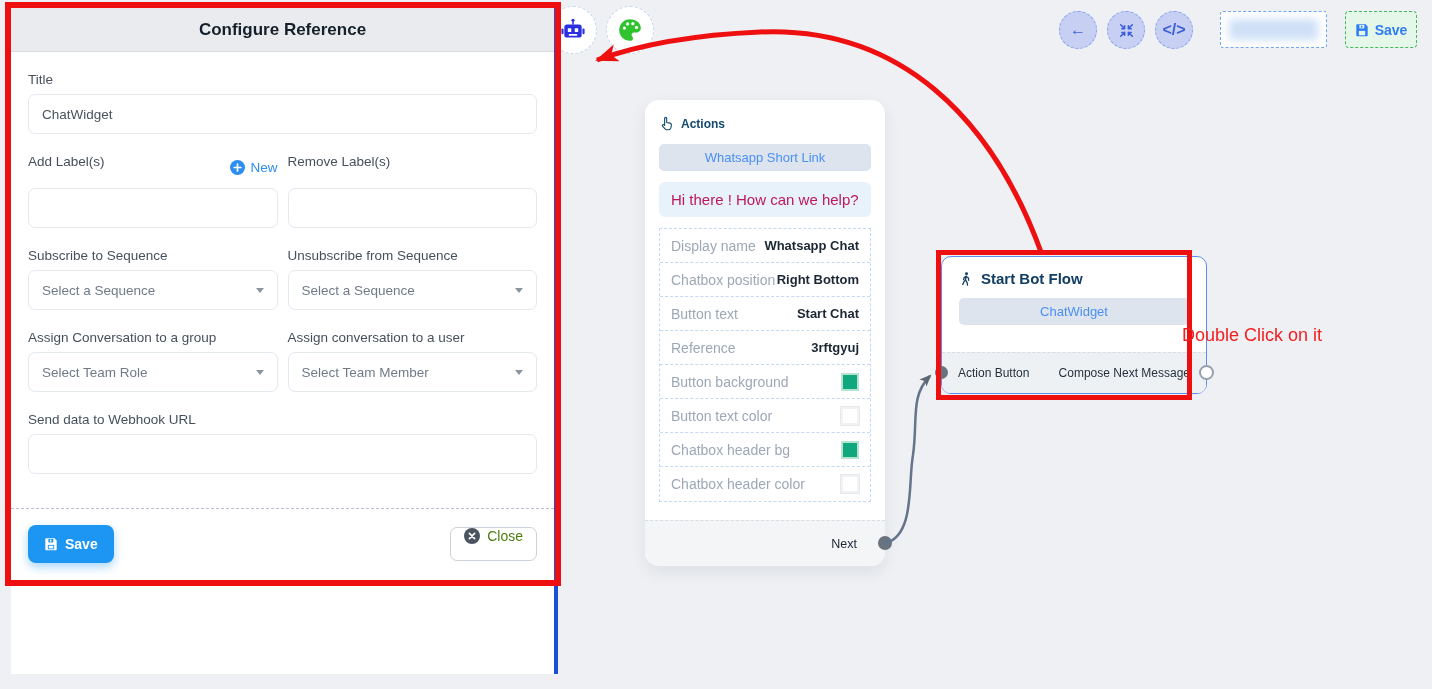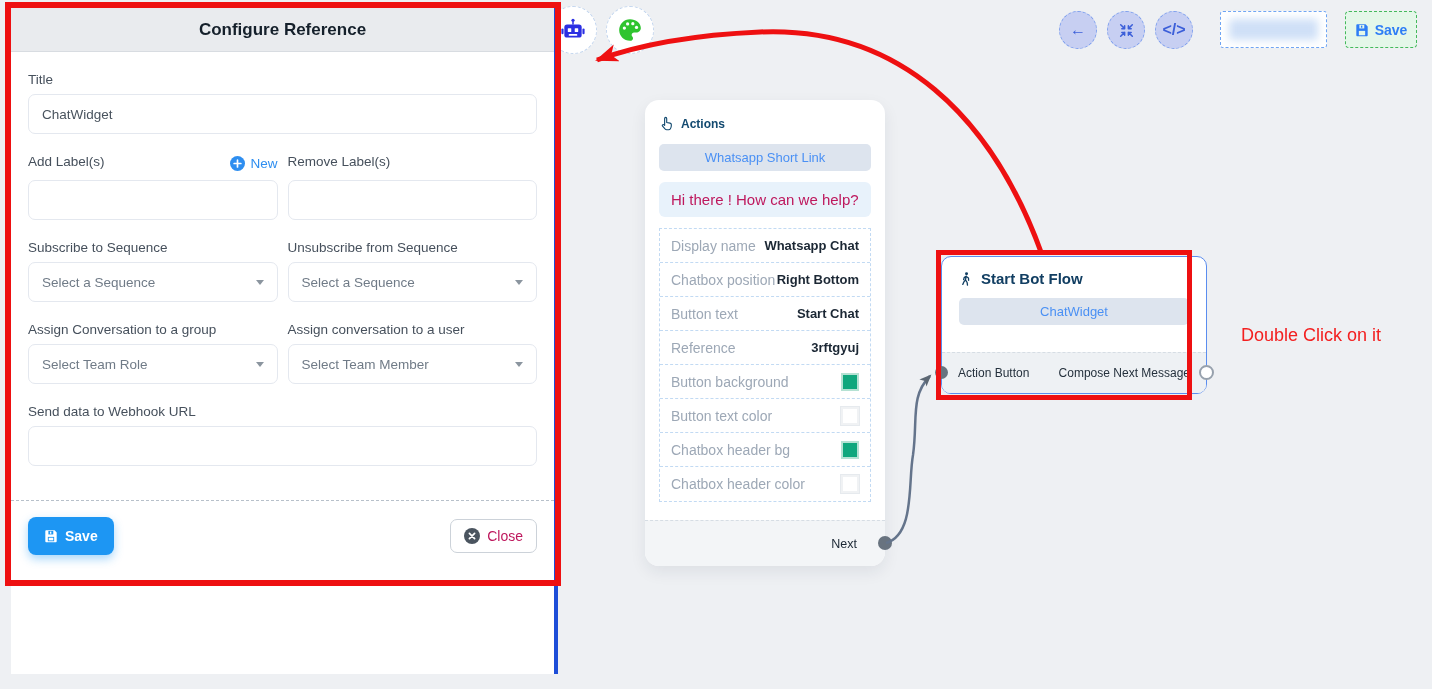--- a/index.html
+++ b/index.html
@@ -17,41 +17,41 @@
   }
   .config-header {
     height:44px; background:#e9ebee; border-bottom:1px solid #d8dce1;
     display:flex; align-items:center; justify-content:center;
     font-size:17px; font-weight:bold; color:#15202b;
   }
   .config-body { padding:20px 17px 0; }
   .form-group { margin-bottom:20px; }
   .form-label { display:block; font-size:13.5px; color:#46505c; margin-bottom:7px; }
   .label-row { display:flex; align-items:center; justify-content:space-between; margin-bottom:7px; }
-  .label-row .form-label { margin-bottom:4px; }
+  .label-row .form-label { margin-bottom:12px; }
   .new-link { display:flex; align-items:center; gap:5px; font-size:13.5px; color:#2e8ef0; cursor:pointer; }
   .tin {
     height:40px; width:100%; border:1px solid #e4e8ef; border-radius:7px; background:#fff;
     display:flex; align-items:center; padding:0 13px; font-size:13.5px; color:#49535e;
   }
   .cols { display:flex; gap:10px; }
   .col { flex:1; min-width:0; }
   .select { justify-content:space-between; color:#707b87; cursor:pointer; }
   .caret { width:0; height:0; border-left:4.5px solid transparent; border-right:4.5px solid transparent; border-top:5px solid #8b959f; }
   .panel-divider { border-top:1px dashed #b7c0ca; margin:34px -17px 0; }
   .panel-footer { display:flex; align-items:center; justify-content:space-between; padding:16px 0 0; }
   .save-btn {
     display:flex; align-items:center; gap:7px; height:38px; padding:0 16px;
     background:#1d96f3; color:#fff; font-size:14px; font-weight:bold;
     border:none; border-radius:8px; cursor:pointer;
     box-shadow:0 4px 10px rgba(29,150,243,.38);
   }
   .close-btn {
-    display:flex; align-items:center; gap:7px; height:34px; padding:0 13px;
-    background:#fff; color:#be185d; font-size:14px;
+    display:flex; align-items:flex-start; gap:7px; height:34px; padding:0 13px;
+    background:#fff; color:#4d7c0f; font-size:14px;
     border:1px solid #ccd2d9; border-radius:7px; cursor:pointer;
   }
   
   .round-white {
     position:absolute; width:48px; height:48px; border-radius:50%;
     background:#fff; border:1px dashed #c3d6ef; z-index:1;
     display:flex; align-items:center; justify-content:center; cursor:pointer;
   }
   
   .round-lav {
@@ -127,21 +127,21 @@
   }
   .node-dot-left { left:-7px; bottom:14px; width:13px; height:13px; }
   .node-port-open {
     position:absolute; right:-8px; bottom:13px; width:15px; height:15px; border-radius:50%;
     background:#fff; border:2px solid #97a1ad; z-index:3;
   }
   
   .anno-rect { position:absolute; border-style:solid; border-color:#ee1011; z-index:40; pointer-events:none; }
   .anno-panel { left:5px; top:2px; width:556px; height:584px; border-width:6px; }
   .anno-node  { left:936px; top:250px; width:256px; height:150px; border-width:5px; }
-  .anno-text { position:absolute; left:1241px; top:325px; font-size:18px; color:#f32020; z-index:40; }
+  .anno-text { position:absolute; left:1182px; top:325px; font-size:18px; color:#f32020; z-index:40; }
   .svg-layer { position:absolute; left:0; top:0; width:1432px; height:689px; pointer-events:none; }
   .svg-conn { z-index:2; }
   .svg-anno { z-index:45; }
 </style>
 </head>
 <body>
 
 <svg class="svg-layer svg-conn">
   <defs>
     <marker id="grayhead" markerUnits="userSpaceOnUse" markerWidth="14" markerHeight="12" refX="10" refY="5" orient="auto">

